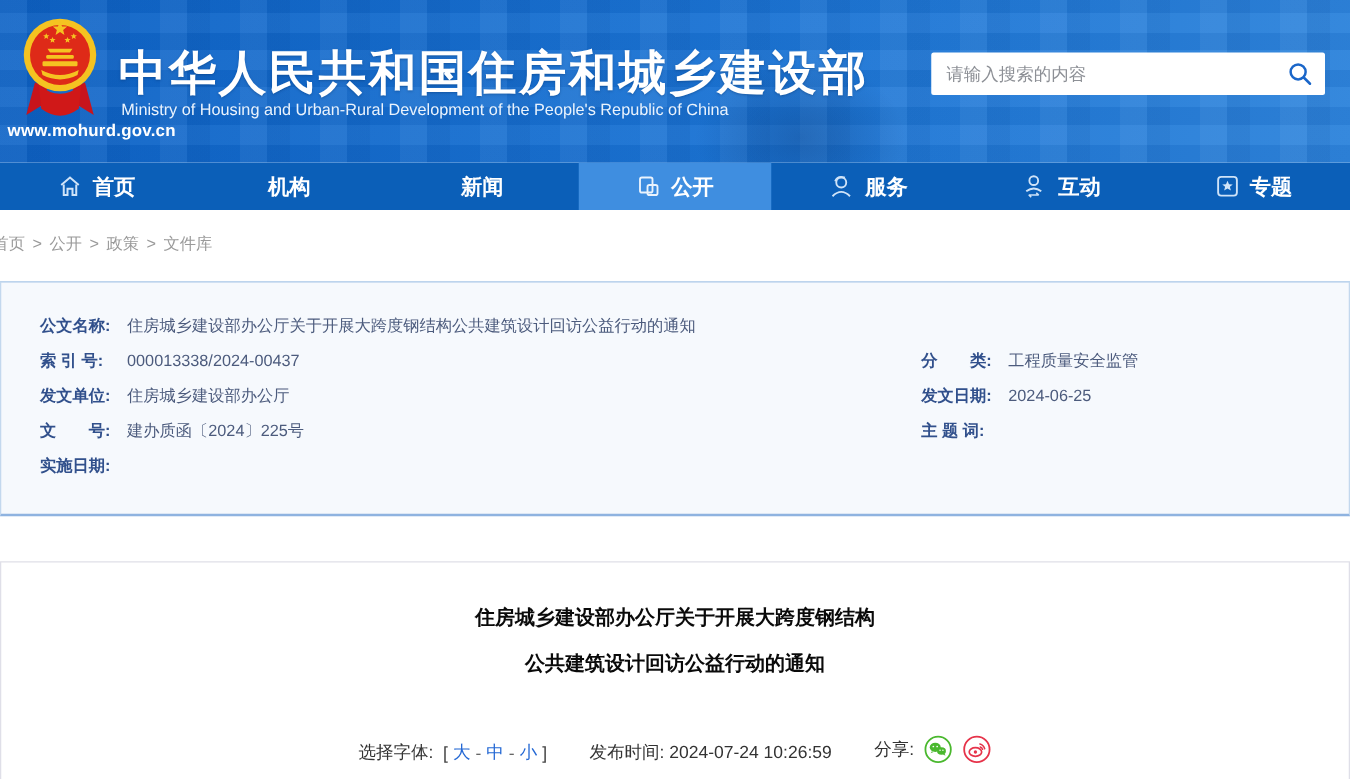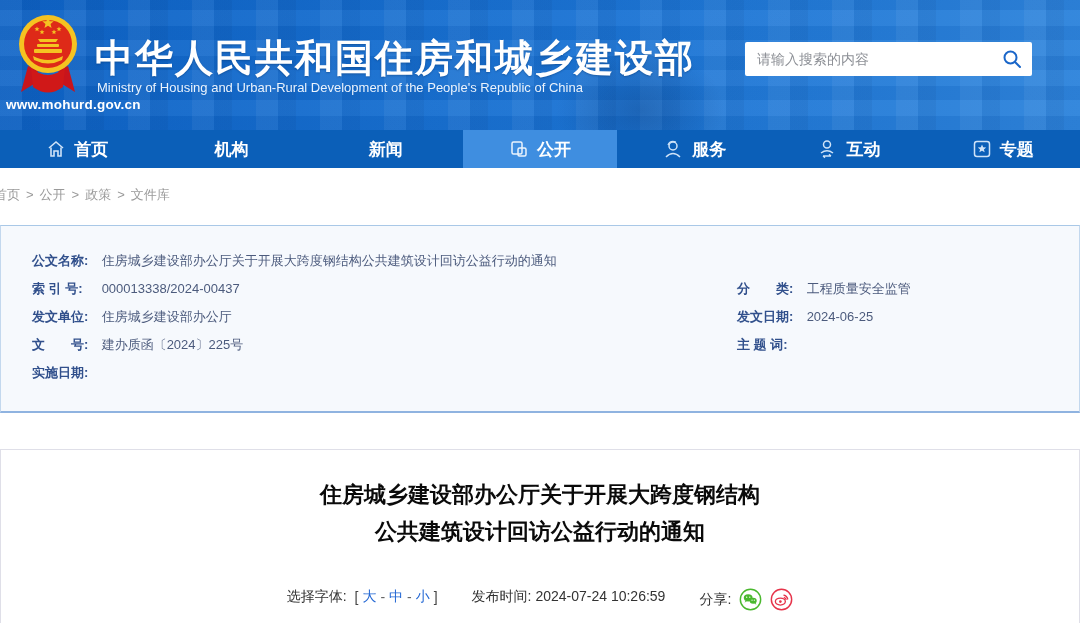--- a/index.html
+++ b/index.html
@@ -13,21 +13,21 @@
       repeating-linear-gradient(90deg, rgba(255,255,255,.05) 0 22px, rgba(0,30,80,.06) 22px 40px, rgba(255,255,255,0) 40px 64px),
       repeating-linear-gradient(0deg, rgba(0,30,80,.05) 0 14px, rgba(255,255,255,.04) 14px 30px),
       linear-gradient(100deg, #0e63c6 0%, #1b74d4 55%, #2e84dc 100%);
   }
   .emblem { position:absolute; left:16px; top:8px; }
   .site-url { position:absolute; left:6px; top:97px; color:#fff; font-weight:bold;
     font-size:13.5px; letter-spacing:.2px; }
   .site-title { position:absolute; left:95px; top:33px; color:#fff; font-weight:bold;
     font-size:38px; letter-spacing:2px; text-shadow:0 1px 2px rgba(0,40,90,.35); }
   .site-subtitle { position:absolute; left:97px; top:80px; color:#eaf3fd; font-size:13px; }
-  .search-box { position:absolute; left:745px; top:42px; width:287px; height:34px;
+  .search-box { position:absolute; left:745px; top:42px; width:315px; height:34px;
     background:#fff; border-radius:2px; display:flex; align-items:center; }
   .search-box input { flex:1; border:none; outline:none; height:100%; padding:0 10px 0 12px;
     font-size:14px; color:#333; background:transparent;
     font-family:"Liberation Sans","DejaVu Sans",sans-serif; }
   .search-box input::placeholder { color:#8d9096; }
   .search-btn { width:40px; height:34px; display:flex; align-items:center; justify-content:center;
     cursor:pointer; background:transparent; border:none; }
 
   
   .nav { width:1080px; height:38px; background:#0b5fb8; display:flex; }
@@ -49,24 +49,24 @@
   .meta-row { height:28px; line-height:28px; white-space:nowrap; }
   .meta-cols { display:flex; }
   .meta-col-left { width:705px; }
   .meta-col-right { width:300px; }
   .meta-label { display:inline-block; min-width:66px; color:#31508c; font-weight:bold; }
   .meta-value { color:#4c5b7d; }
 
   
   .article-box { position:absolute; left:0; top:449px; width:1080px; height:200px;
     background:#fff; border:1px solid #dfdfe8; }
-  .article-title { text-align:center; margin-top:26px; font-size:22px; font-weight:bold;
+  .article-title { text-align:center; margin-top:26px; font-size:16px; font-weight:bold;
     color:#0a0a0a; line-height:37px; }
   .article-meta { position:absolute; left:0; top:138px; width:100%;
-    display:flex; justify-content:center; align-items:flex-start; gap:34px;
+    display:flex; justify-content:center; align-items:flex-end; gap:34px;
     font-size:14px; color:#333; }
   .font-sel { display:flex; align-items:center; gap:2px; }
   .font-opt { color:#2468d4; cursor:pointer; margin:0 2px; }
   .font-dash { color:#666; }
   .bracket { color:#444; }
   .share-wrap { display:flex; align-items:center; gap:8px; }
   .share-icon { cursor:pointer; display:flex; }
 </style>
 </head>
 <body>

